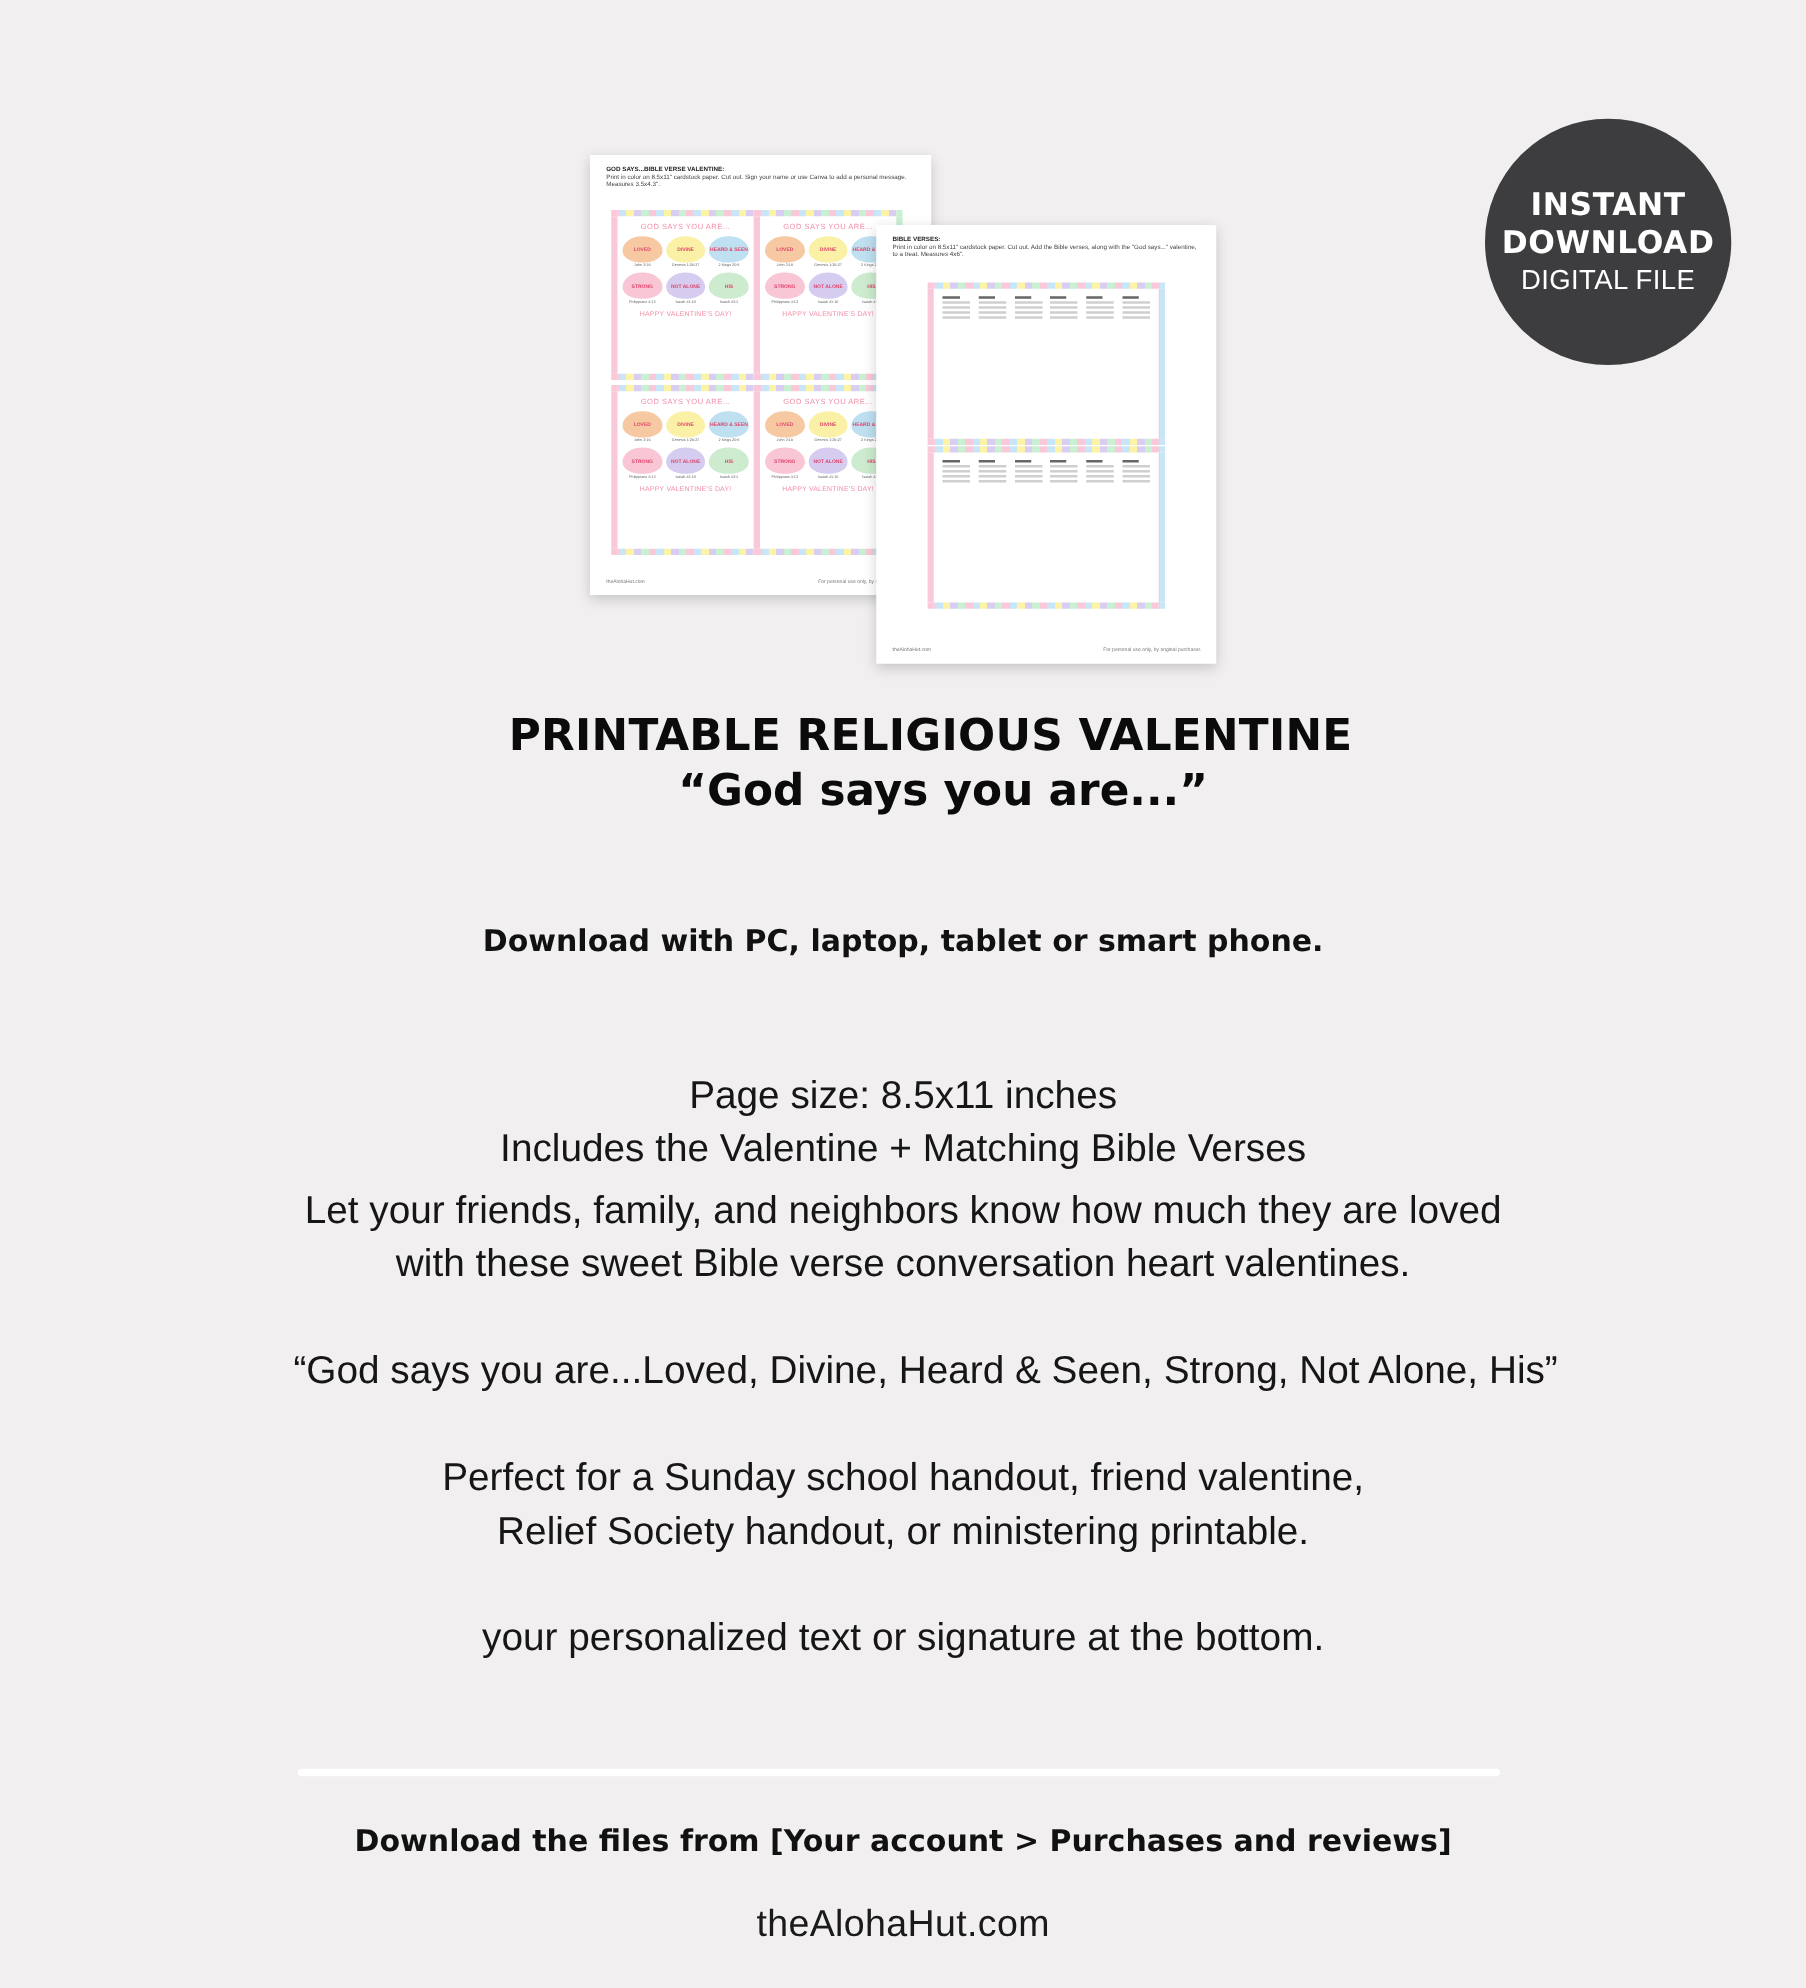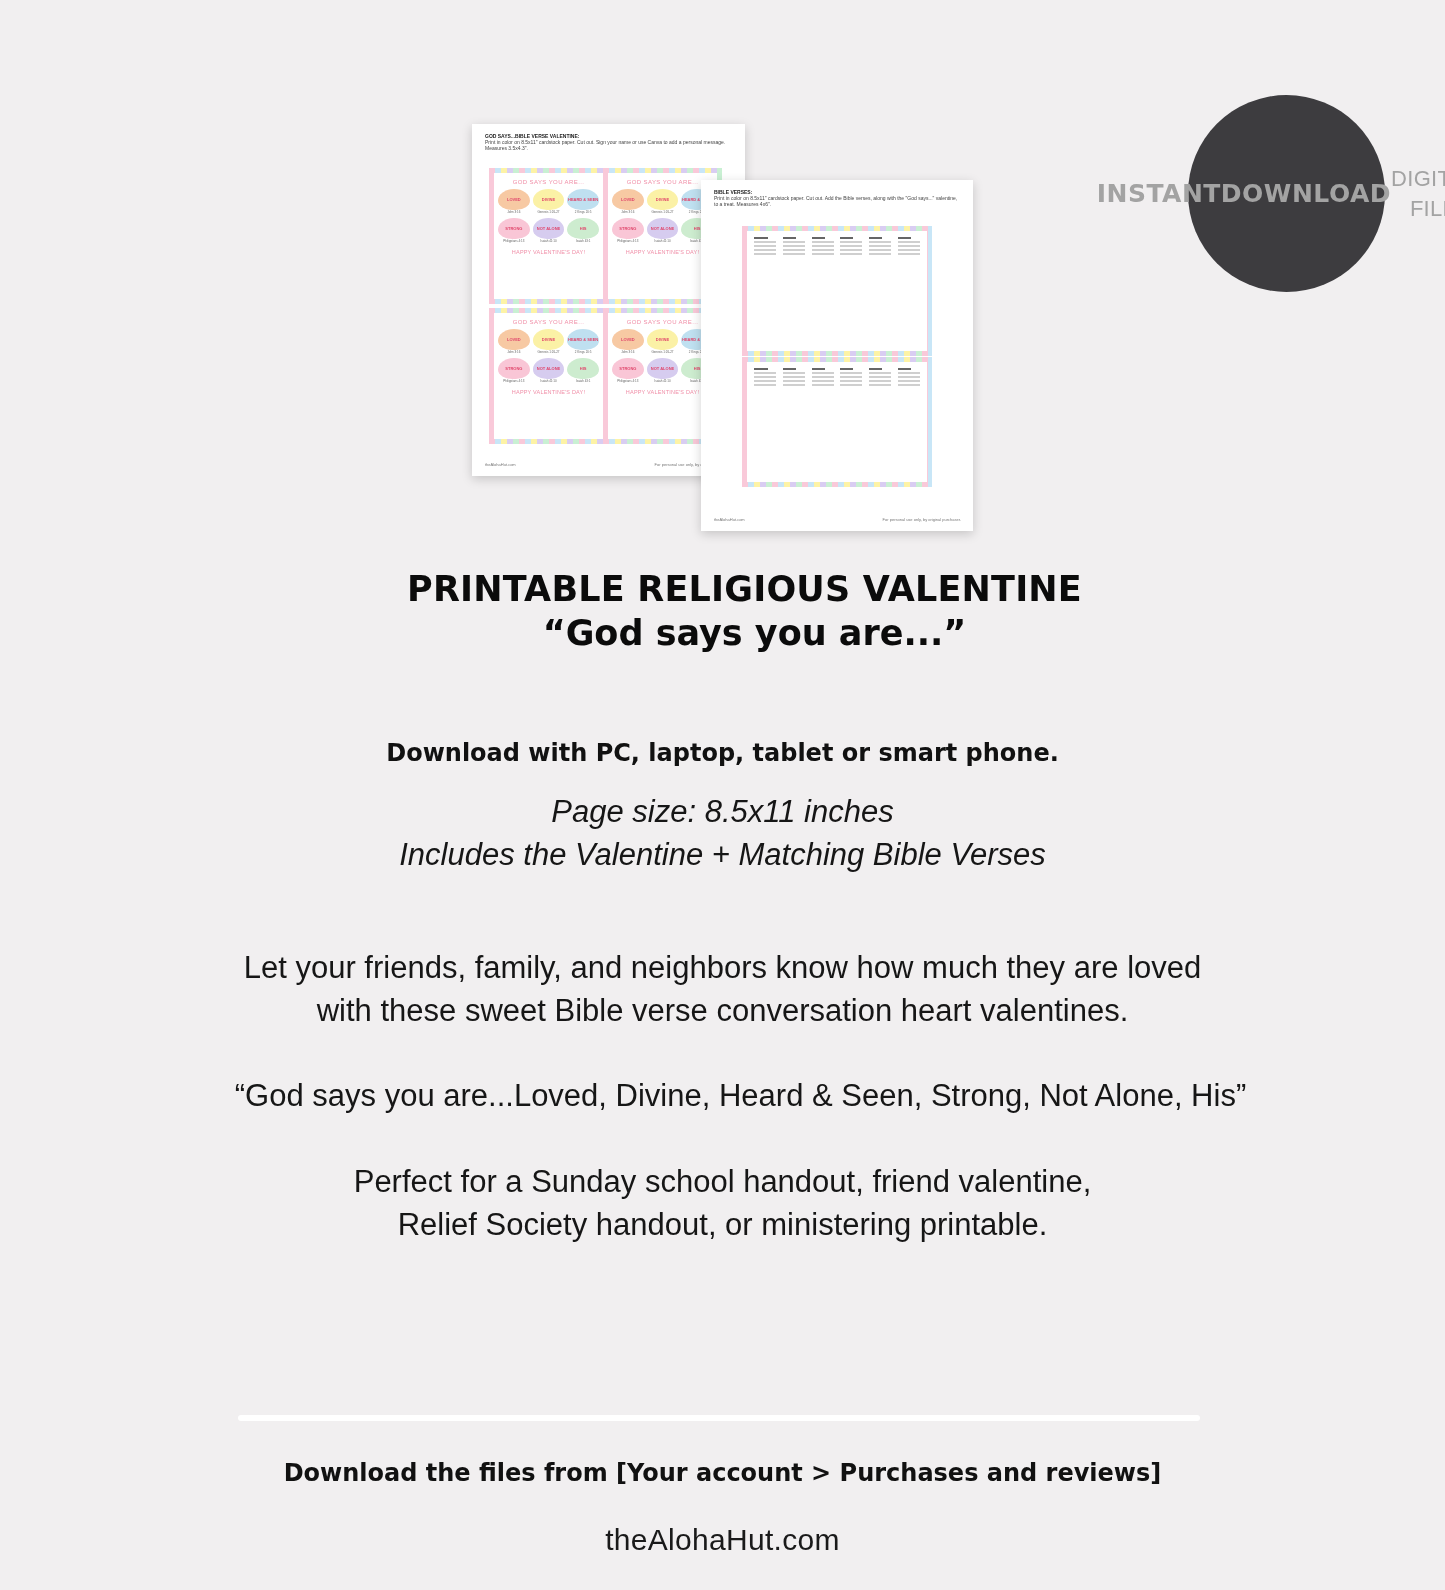--- a/index.html
+++ b/index.html
@@ -12,22 +12,22 @@
     overflow: hidden;
   }
 
   
   .badge {
     position: absolute;
     left: 1188px; top: 95px;
     width: 197px; height: 197px;
     border-radius: 50%;
     background: #3d3c3f;
-    color: #a3a3a3;
-    display: flex; flex-direction: row;
+    color: #ffffff;
+    display: flex; flex-direction: column;
     align-items: center; justify-content: center;
     text-align: center;
   }
   .badge .b1, .badge .b2 {
     font-family: "DejaVu Sans", sans-serif;
     font-weight: bold;
     font-size: 25px;
     letter-spacing: 0.5px;
     line-height: 30px;
   }
@@ -105,21 +105,21 @@
   }
   .sub-bold {
     top: 738px;
     font-family: "DejaVu Sans", sans-serif; font-weight: bold;
     font-size: 24px; line-height: 30px; color: #111;
   }
   .body-text {
     font-family: "Liberation Sans", sans-serif;
     font-size: 31px; line-height: 43px; color: #161616;
   }
-  .p1 { top: 790px; font-style: italic; }
+  .p1 { top: 854px; }
   .p2 { top: 946px; }
   .p3 { top: 1074px; padding-left: 36px; }
   .p4 { top: 1160px; }
   .p5 { top: 1288px; }
 
   .divider {
     position: absolute; left: 238px; top: 1415px; width: 962px; height: 6px;
     background: #ffffff; border-radius: 3px;
   }
   .dl-note {
@@ -386,18 +386,19 @@
   <div>with these sweet Bible verse conversation heart valentines.</div>
 </div>
 <div class="center body-text p3">
   <div>“God says you are...Loved, Divine, Heard &amp; Seen, Strong, Not Alone, His”</div>
 </div>
 <div class="center body-text p4">
   <div>Perfect for a Sunday school handout, friend valentine,</div>
   <div>Relief Society handout, or ministering printable.</div>
 </div>
 <div class="center body-text p5">
+  <div>your personalized text or signature at the bottom.</div>
 </div>
 
 <div class="divider"></div>
 
 <div class="center dl-note">Download the files from [Your account &gt; Purchases and reviews]</div>
 <div class="center site">theAlohaHut.com</div>
 
 </body></html>

